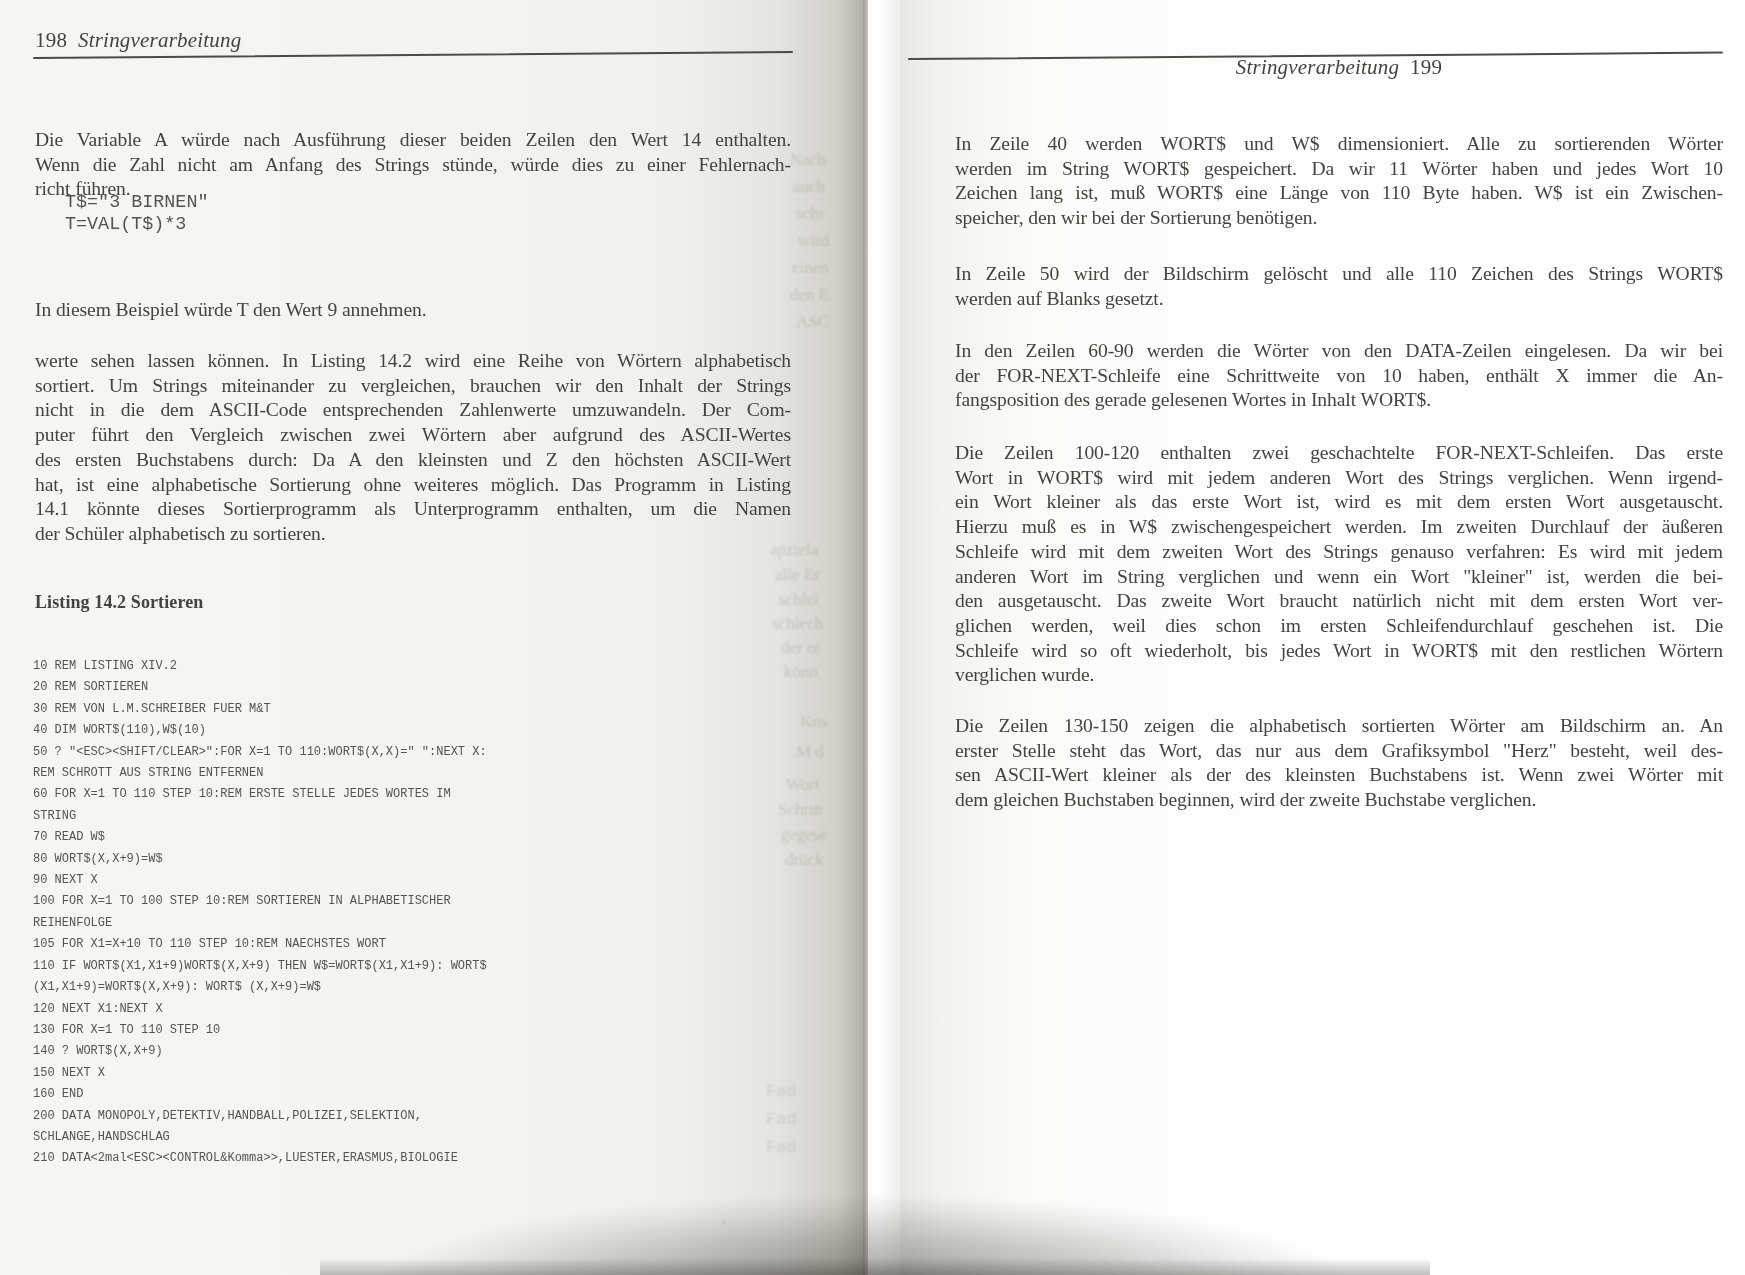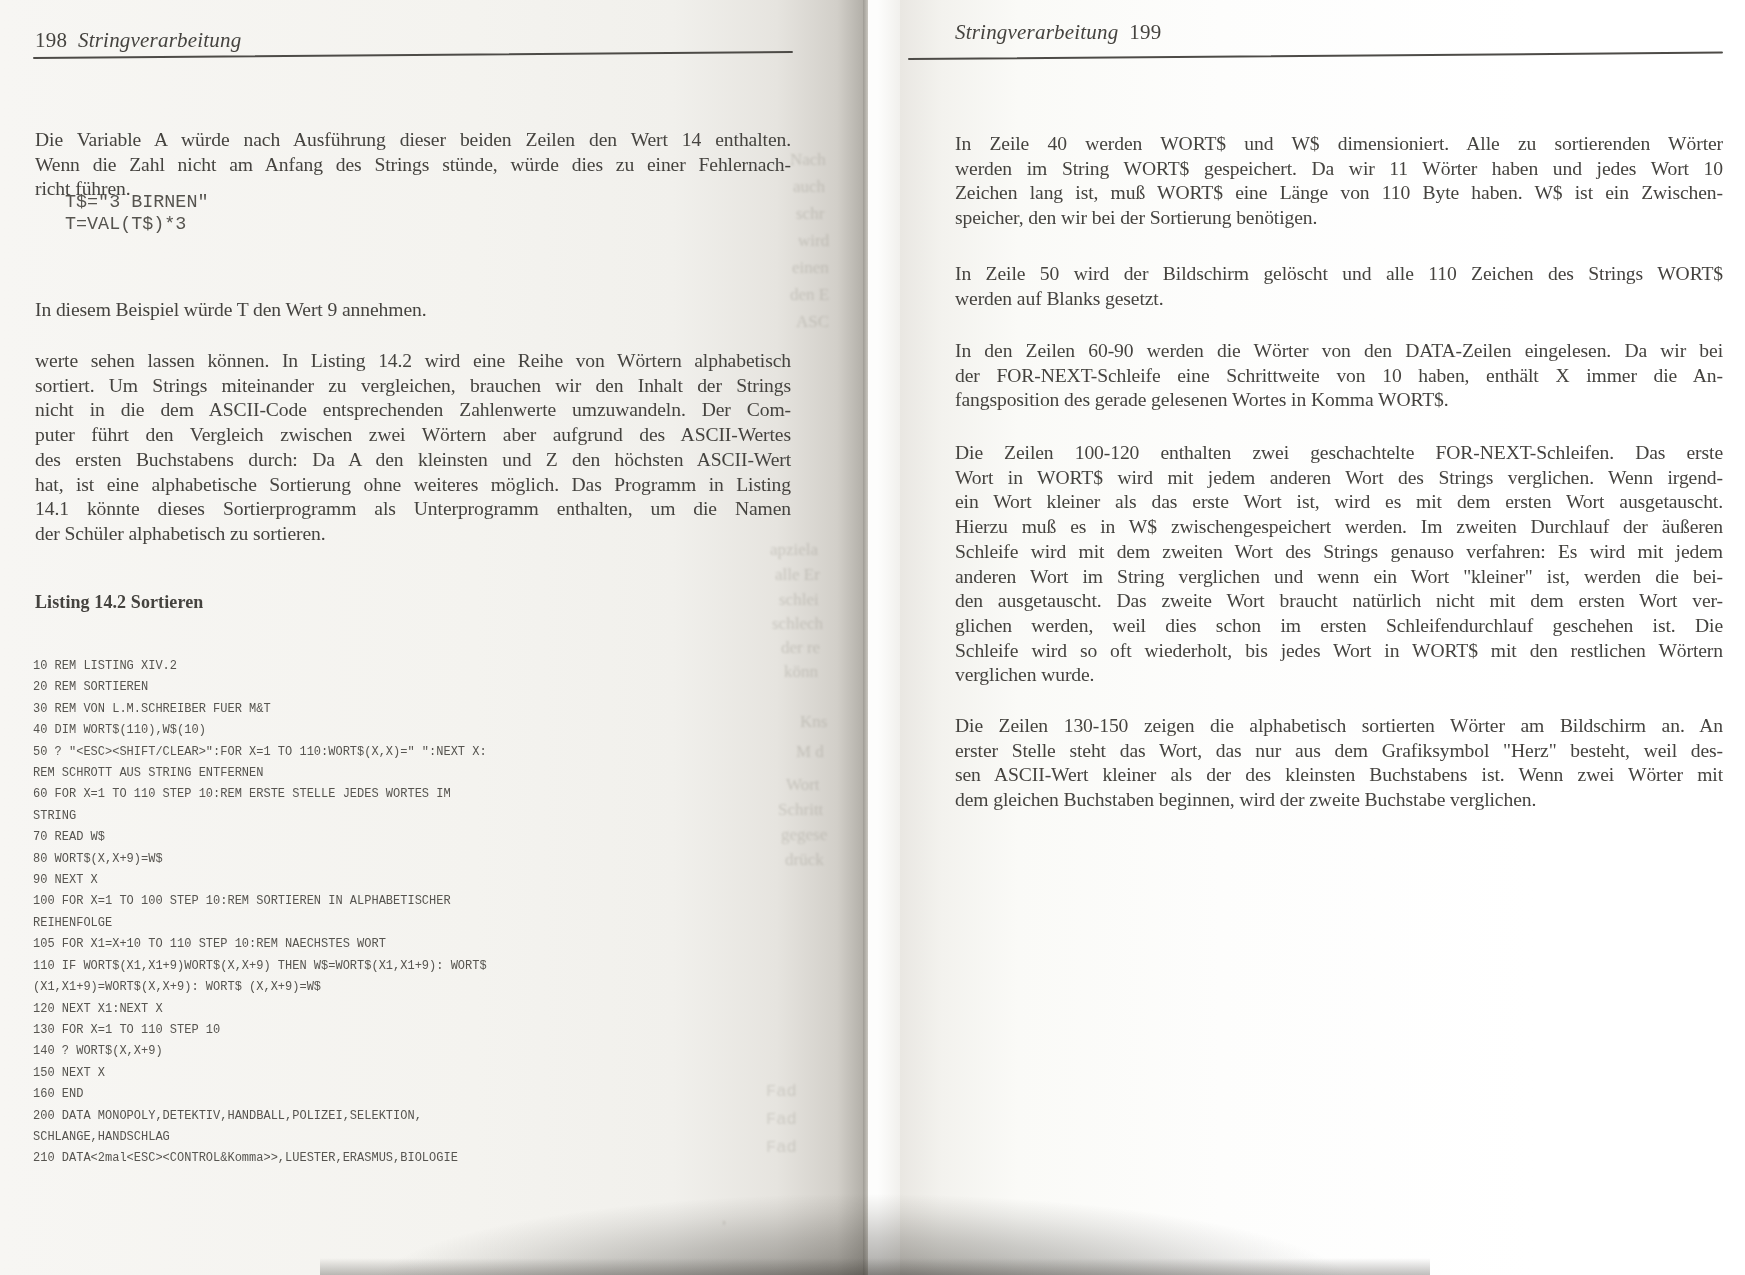--- a/index.html
+++ b/index.html
@@ -133,42 +133,42 @@
         <div class="tline last">der Schüler alphabetisch zu sortieren.</div>
       </div>
 
     <div class="listing-heading" style="left:35px; top:592px;">Listing 14.2 Sortieren</div>
 
     <div class="codeblock code-listing" style="left:33px; top:656px;"><div class="tline">10 REM LISTING XIV.2</div><div class="tline">20 REM SORTIEREN</div><div class="tline">30 REM VON L.M.SCHREIBER FUER M&amp;T</div><div class="tline">40 DIM WORT$(110),W$(10)</div><div class="tline">50 ? "&lt;ESC&gt;&lt;SHIFT/CLEAR&gt;":FOR X=1 TO 110:WORT$(X,X)=" ":NEXT X:</div><div class="tline">REM SCHROTT AUS STRING ENTFERNEN</div><div class="tline">60 FOR X=1 TO 110 STEP 10:REM ERSTE STELLE JEDES WORTES IM</div><div class="tline">STRING</div><div class="tline">70 READ W$</div><div class="tline">80 WORT$(X,X+9)=W$</div><div class="tline">90 NEXT X</div><div class="tline">100 FOR X=1 TO 100 STEP 10:REM SORTIEREN IN ALPHABETISCHER</div><div class="tline">REIHENFOLGE</div><div class="tline">105 FOR X1=X+10 TO 110 STEP 10:REM NAECHSTES WORT</div><div class="tline">110 IF WORT$(X1,X1+9)WORT$(X,X+9) THEN W$=WORT$(X1,X1+9): WORT$</div><div class="tline">(X1,X1+9)=WORT$(X,X+9): WORT$ (X,X+9)=W$</div><div class="tline">120 NEXT X1:NEXT X</div><div class="tline">130 FOR X=1 TO 110 STEP 10</div><div class="tline">140 ? WORT$(X,X+9)</div><div class="tline">150 NEXT X</div><div class="tline">160 END</div><div class="tline">200 DATA MONOPOLY,DETEKTIV,HANDBALL,POLIZEI,SELEKTION,</div><div class="tline">SCHLANGE,HANDSCHLAG</div><div class="tline last">210 DATA&lt;2mal&lt;ESC&gt;&lt;CONTROL&amp;Komma&gt;&gt;,LUESTER,ERASMUS,BIOLOGIE</div></div>
   </div>
 
   <div>
 
-    <div class="running-header" style="left:955px; width:768px; text-align:left;">
+    <div class="running-header" style="left:955px; width:768px; text-align:center;margin-top:35px;">
       <span class="italic">Stringverarbeitung</span>&nbsp;
       <span>199</span>
     </div>
     <div class="header-rule" style="left:908px; top:58px; width:815px;"></div>
 
     <div class="parablock" style="left:955px; top:96px; width:768px;">
         <div class="tline">In Zeile 40 werden WORT$ und W$ dimensioniert. Alle zu sortierenden Wörter</div>
         <div class="tline">werden im String WORT$ gespeichert. Da wir 11 Wörter haben und jedes Wort 10</div>
         <div class="tline">Zeichen lang ist, muß WORT$ eine Länge von 110 Byte haben. W$ ist ein Zwischen-</div>
         <div class="tline last">speicher, den wir bei der Sortierung benötigen.</div>
       </div>
 
     <div class="parablock" style="left:955px; top:226px; width:768px;">
         <div class="tline">In Zeile 50 wird der Bildschirm gelöscht und alle 110 Zeichen des Strings WORT$</div>
         <div class="tline last">werden auf Blanks gesetzt.</div>
       </div>
 
     <div class="parablock" style="left:955px; top:303px; width:768px;">
         <div class="tline">In den Zeilen 60-90 werden die Wörter von den DATA-Zeilen eingelesen. Da wir bei</div>
         <div class="tline">der FOR-NEXT-Schleife eine Schrittweite von 10 haben, enthält X immer die An-</div>
-        <div class="tline last">fangsposition des gerade gelesenen Wortes in Komma WORT$.</div>
+        <div class="tline last">fangsposition des gerade gelesenen Wortes in Inhalt WORT$.</div>
       </div>
 
     <div class="parablock" style="left:955px; top:405px; width:768px;">
         <div class="tline">Die Zeilen 100-120 enthalten zwei geschachtelte FOR-NEXT-Schleifen. Das erste</div>
         <div class="tline">Wort in WORT$ wird mit jedem anderen Wort des Strings verglichen. Wenn irgend-</div>
         <div class="tline">ein Wort kleiner als das erste Wort ist, wird es mit dem ersten Wort ausgetauscht.</div>
         <div class="tline">Hierzu muß es in W$ zwischengespeichert werden. Im zweiten Durchlauf der äußeren</div>
         <div class="tline">Schleife wird mit dem zweiten Wort des Strings genauso verfahren: Es wird mit jedem</div>
         <div class="tline">anderen Wort im String verglichen und wenn ein Wort "kleiner" ist, werden die bei-</div>
         <div class="tline">den ausgetauscht. Das zweite Wort braucht natürlich nicht mit dem ersten Wort ver-</div>

